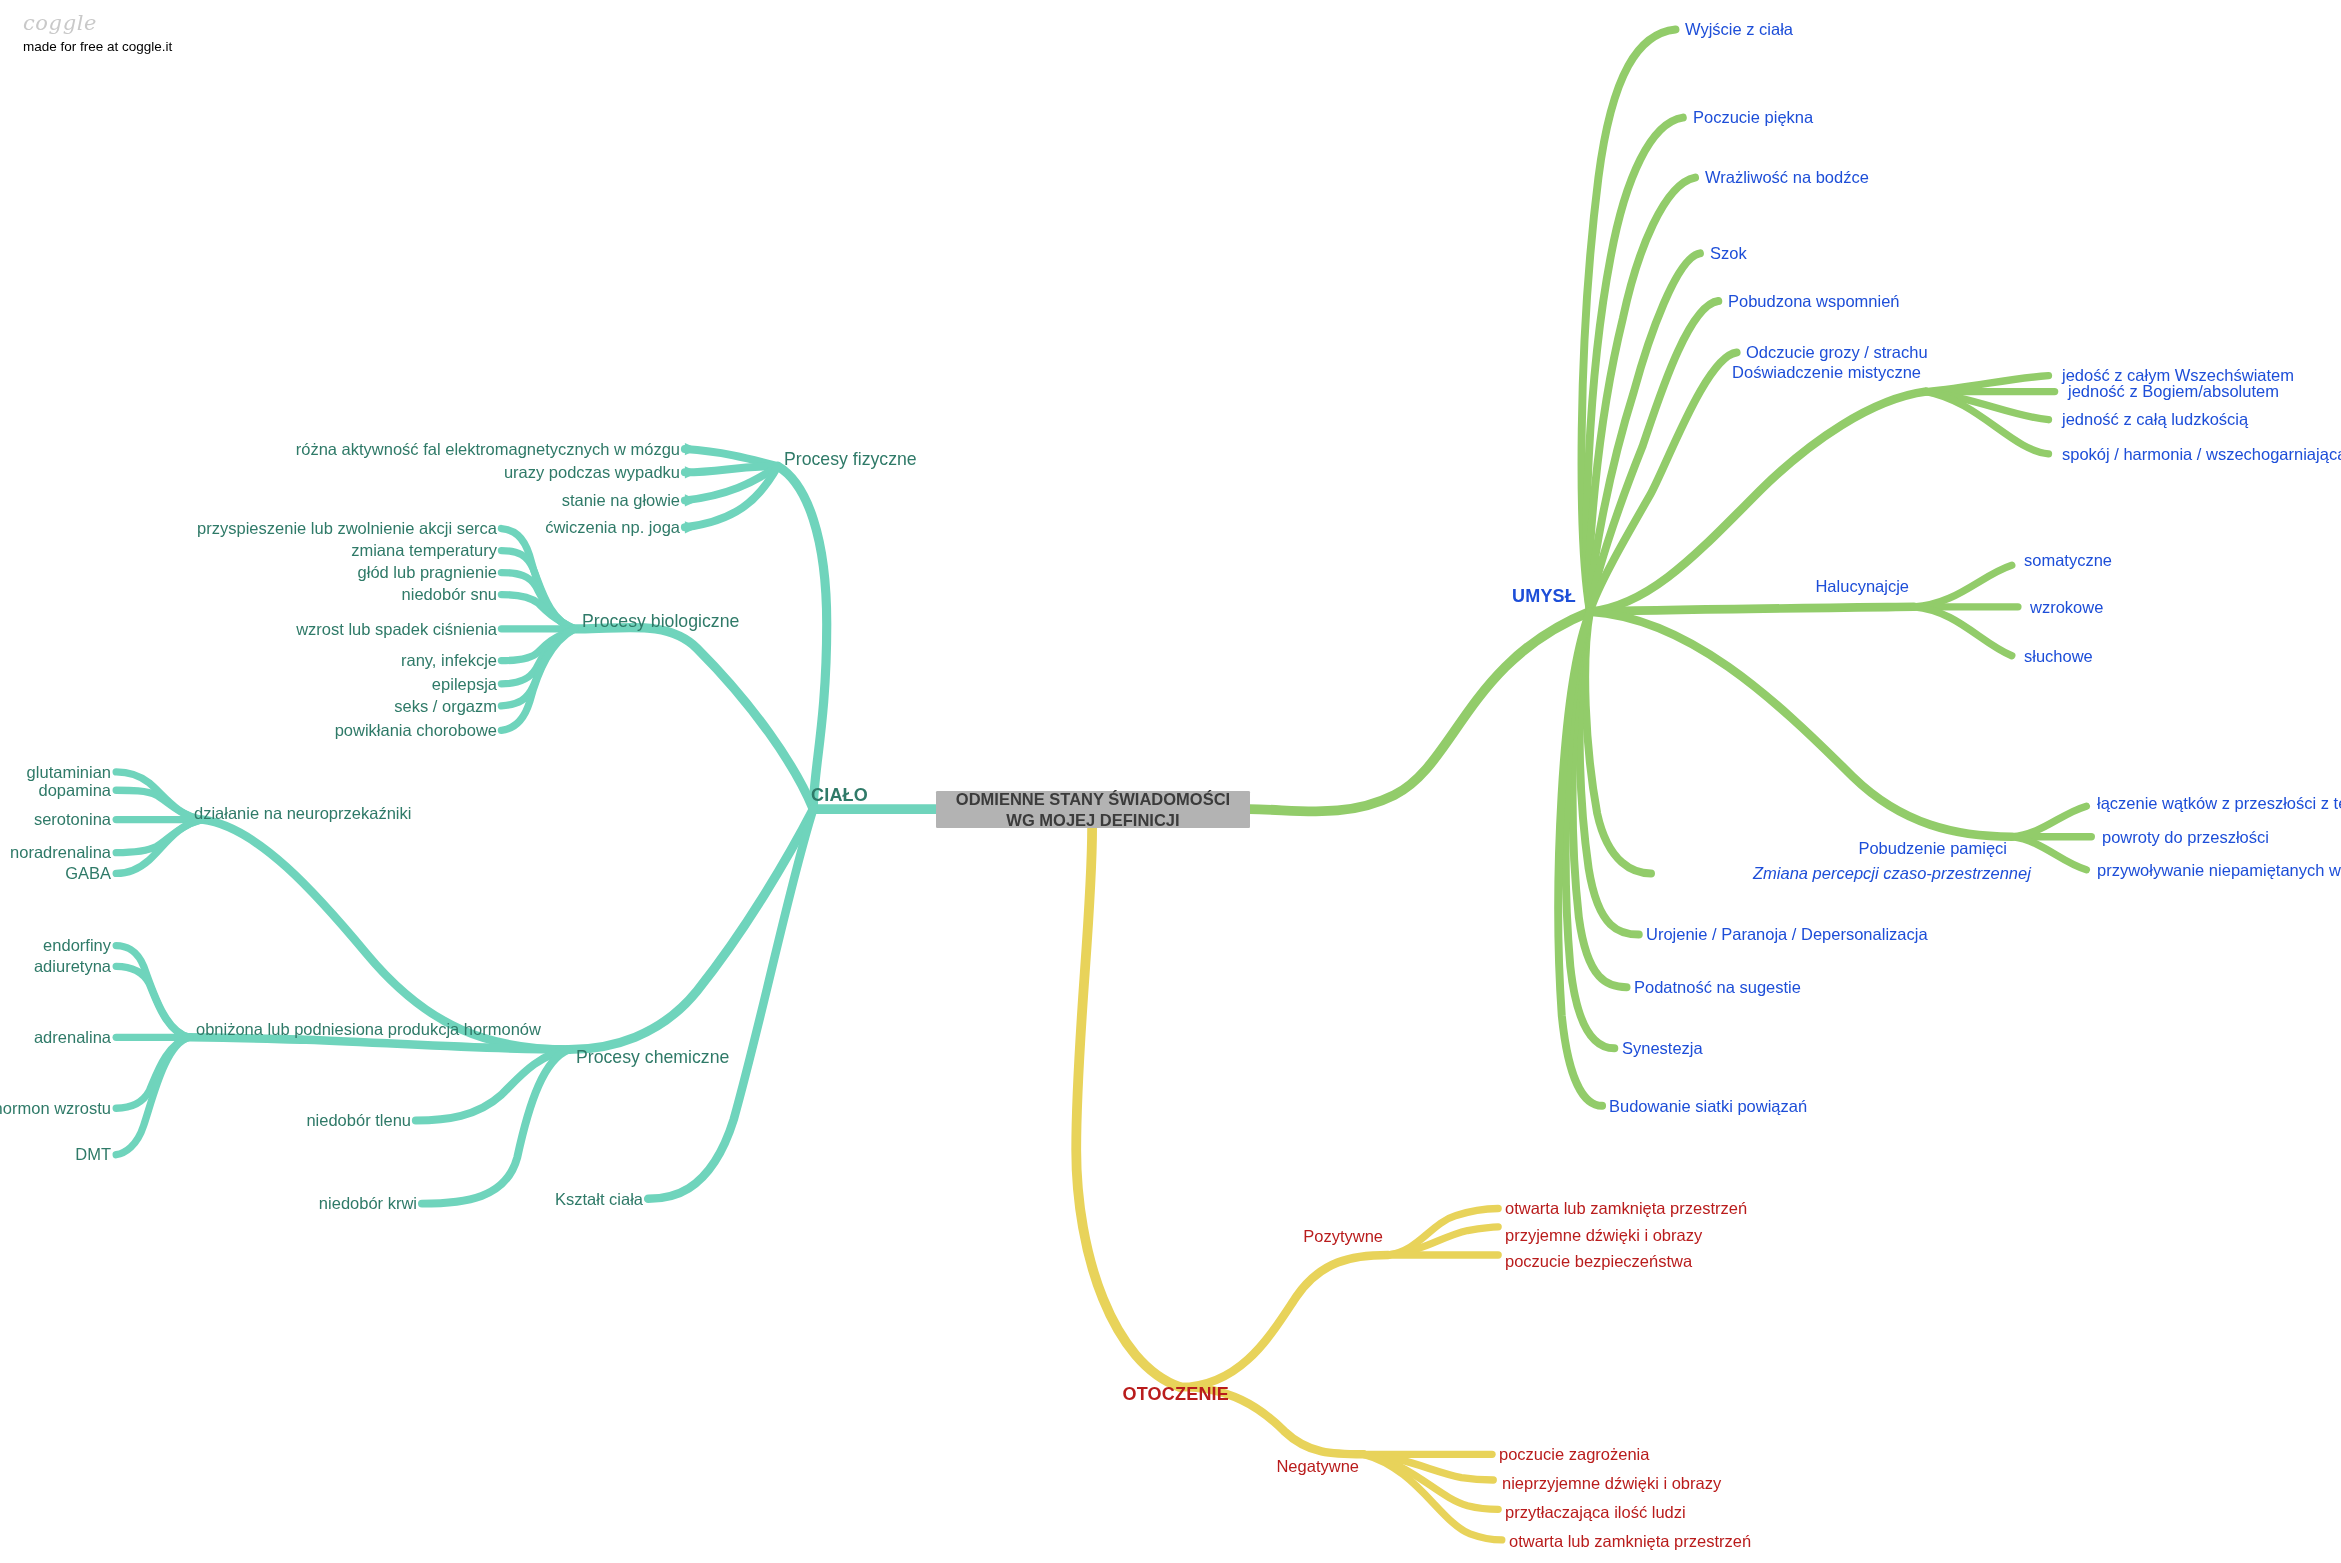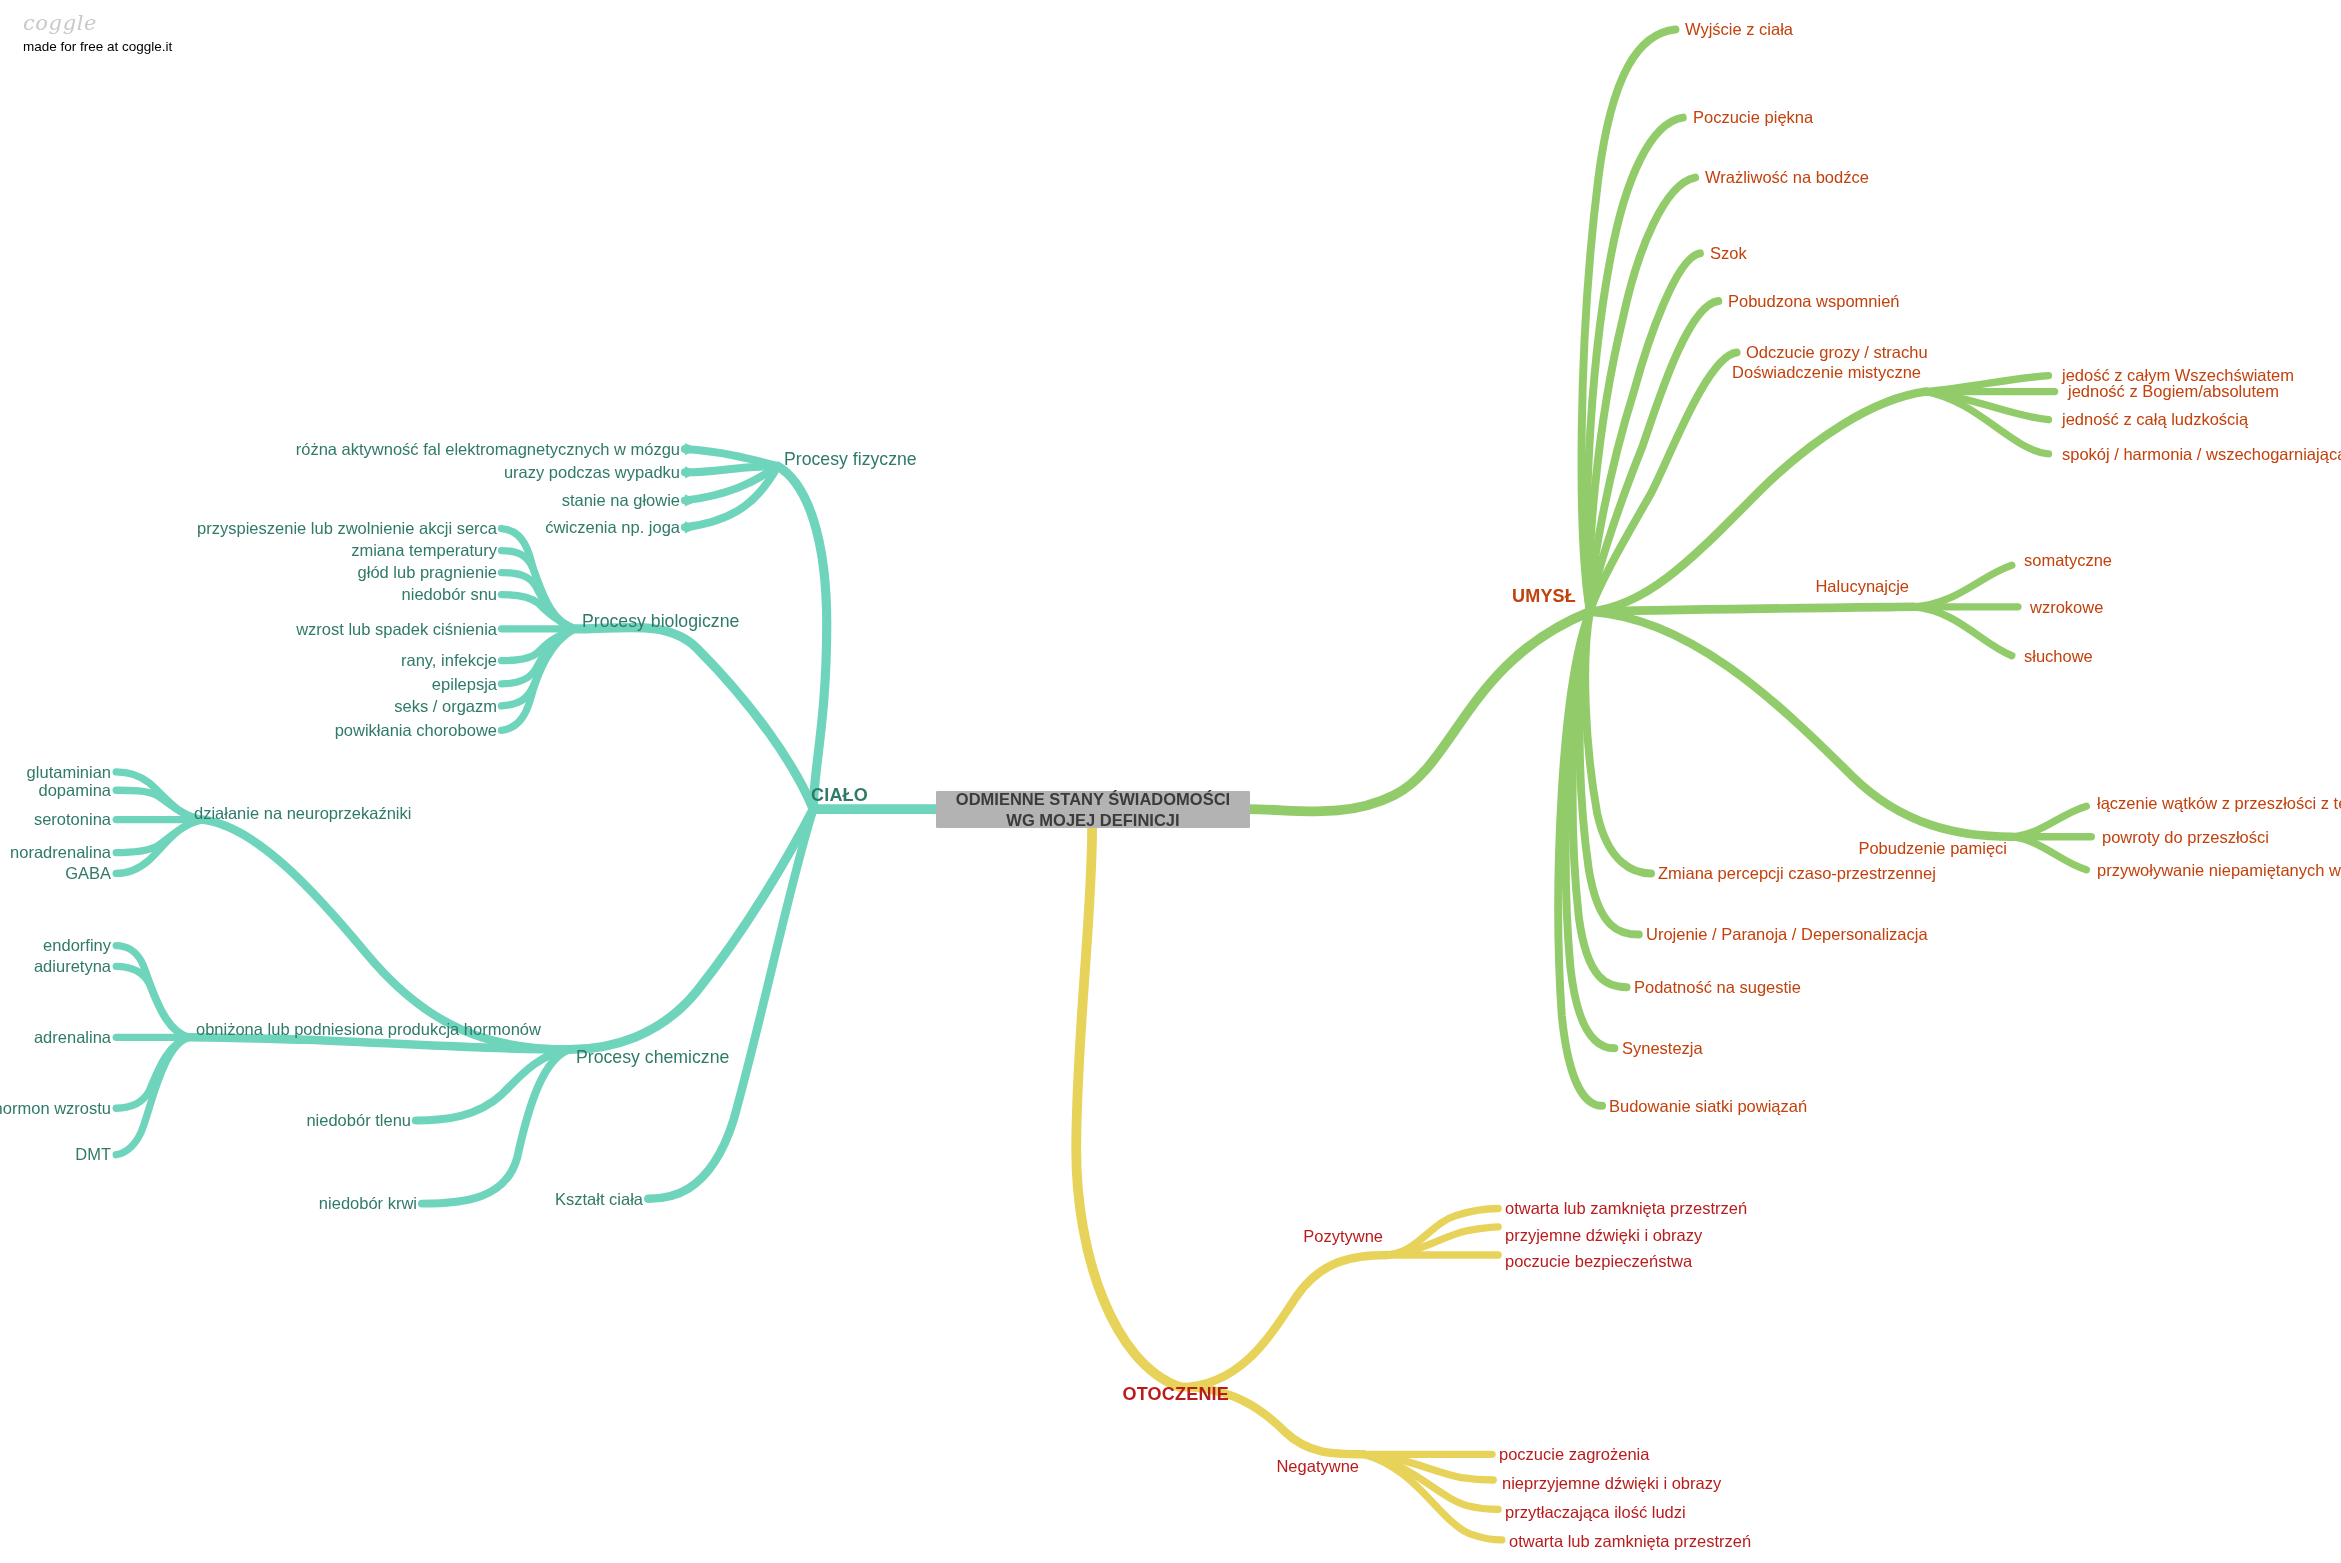--- a/index.html
+++ b/index.html
@@ -4,21 +4,21 @@
 <style>
   html,body{margin:0;padding:0;background:#ffffff;}
   body{width:2342px;height:1564px;position:relative;overflow:hidden;
        font-family:"Liberation Sans","DejaVu Sans",sans-serif;}
   #stage{position:absolute;left:0;top:0;width:2342px;height:1564px;}
   svg#wires{position:absolute;left:0;top:0;width:2342px;height:1564px;}
   .lbl{position:absolute;white-space:nowrap;line-height:1;}
   .lbl.r{transform:translateY(-50%);}
   .lbl.l{transform:translate(-100%,-50%);}
   .t-teal{color:#2f7a68;font-size:16.5px;}
-  .t-green{color:#c2410c;font-size:16.5px;}
+  .t-green{color:#1d4ed8;font-size:16.5px;}
   .t-yellow{color:#b91c1c;font-size:16.5px;}
   .t-teal.big{font-size:17.7px;}
   .branch-title{font-weight:bold;font-size:18px;letter-spacing:0.2px;}
   
   #root-node{position:absolute;left:936px;top:791px;width:314px;height:37px;
     background:#b3b3b3;display:flex;align-items:center;justify-content:center;text-align:center;
     color:#3b3b3b;font-weight:bold;font-size:16.5px;line-height:1.22;border-radius:1.2px;padding:2.4px 6.1px;
     box-sizing:border-box;}
   
   #wm{position:absolute;left:23px;top:11px;color:#c9c9c9;}
@@ -205,21 +205,21 @@
   <div class="lbl l t-green" style="left:1909px;top:586px;">Halucynajcje</div>
   <div class="lbl r t-green" style="left:2024px;top:560px;">somatyczne</div>
   <div class="lbl r t-green" style="left:2030px;top:607px;">wzrokowe</div>
   <div class="lbl r t-green" style="left:2024px;top:656px;">słuchowe</div>
 
   <div class="lbl l t-green" style="left:2007px;top:848px;">Pobudzenie pamięci</div>
   <div class="lbl r t-green" style="left:2097px;top:803px;">łączenie wątków z przeszłości z teraźniejszością</div>
   <div class="lbl r t-green" style="left:2102px;top:837px;">powroty do przeszłości</div>
   <div class="lbl r t-green" style="left:2097px;top:870px;">przywoływanie niepamiętanych wspomnień</div>
 
-  <div class="lbl r t-green" style="left:1658px;top:873px;">Zmiana percepcji czaso-przestrzennej</div>
+  <div class="lbl r t-green" style="left:1753px;top:873px;font-style:italic;">Zmiana percepcji czaso-przestrzennej</div>
   <div class="lbl r t-green" style="left:1646px;top:934px;">Urojenie / Paranoja / Depersonalizacja</div>
   <div class="lbl r t-green" style="left:1634px;top:987px;">Podatność na sugestie</div>
   <div class="lbl r t-green" style="left:1622px;top:1048px;">Synestezja</div>
   <div class="lbl r t-green" style="left:1609px;top:1106px;">Budowanie siatki powiązań</div>
 
   <div class="lbl l t-yellow branch-title" style="left:1229px;top:1394px;">OTOCZENIE</div>
 
   <div class="lbl l t-yellow" style="left:1383px;top:1236px;">Pozytywne</div>
   <div class="lbl r t-yellow" style="left:1505px;top:1208px;">otwarta lub zamknięta przestrzeń</div>
   <div class="lbl r t-yellow" style="left:1505px;top:1235px;">przyjemne dźwięki i obrazy</div>

